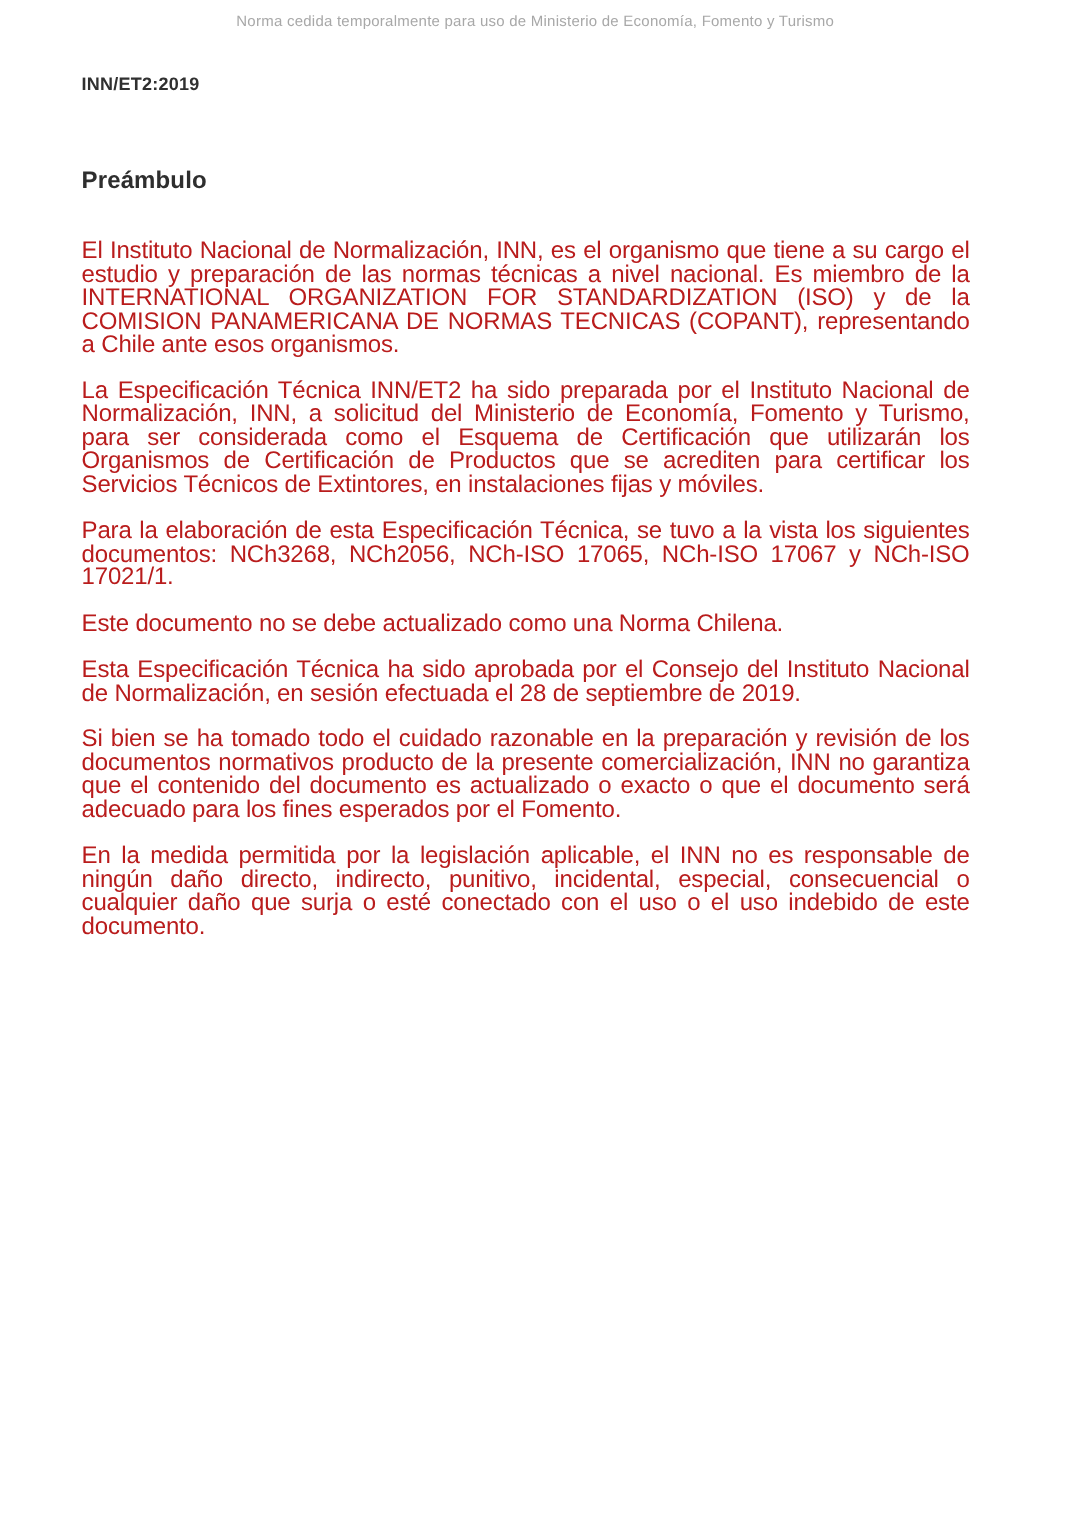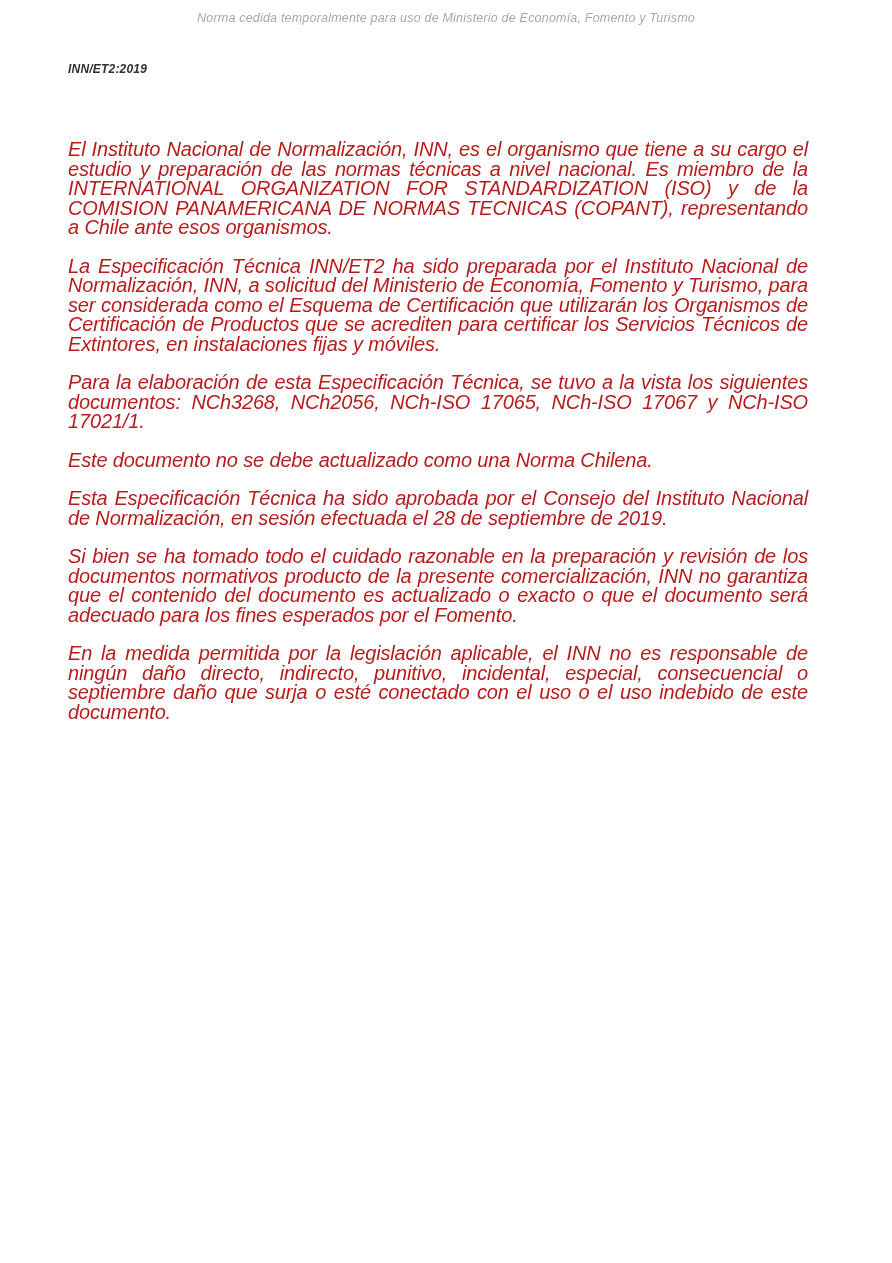--- a/index.html
+++ b/index.html
@@ -9,38 +9,37 @@
     font-family: "Liberation Sans", "DejaVu Sans", sans-serif;
     -webkit-font-smoothing: antialiased;
   }
   .page {
     position: relative;
     width: 892px;
     height: 1122px;
     background: #ffffff;
     overflow: hidden;
     margin: 0 auto;
-    font-style: italic;
   }
   .watermark {
     position: absolute;
     top: 11px;
     left: 0;
     right: 0;
     text-align: center;
     font-size: 12.5px;
     letter-spacing: 0.2px;
     color: #a8a8a8;
     font-weight: 400;
   }
   .doc-code {
     position: absolute;
     top: 62px;
     left: 68px;
-    font-size: 12px;
+    font-size: 15px;
     font-weight: 700;
     letter-spacing: 0.2px;
     color: #303030;
   }
   .content {
     position: absolute;
     top: 140px;
     left: 68px;
     width: 740px;
     color: #333333;
@@ -82,34 +81,35 @@
 </head>
 <body>
 
 <div class="page">
 
   <div class="watermark">Norma cedida temporalmente para uso de Ministerio de Economía, Fomento y Turismo</div>
 
   <div class="doc-code">INN/ET2:2019</div>
 
   <div class="content">
+    <h1>Preámbulo</h1>
 
     <p>El Instituto Nacional de Normalización, INN, es el organismo que tiene a su cargo el estudio y preparación de las normas técnicas a nivel nacional. Es miembro de la INTERNATIONAL ORGANIZATION FOR STANDARDIZATION (ISO) y de la COMISION PANAMERICANA DE NORMAS TECNICAS (COPANT), representando a Chile ante esos organismos.</p>
 
     <p>La Especificación Técnica INN/ET2 ha sido preparada por el Instituto Nacional de Normalización, INN, a solicitud del Ministerio de Economía, Fomento y Turismo, para ser considerada como el Esquema de Certificación que utilizarán los Organismos de Certificación de Productos que se acrediten para certificar los Servicios Técnicos de Extintores, en instalaciones fijas y móviles.</p>
 
     <p>Para la elaboración de esta Especificación Técnica, se tuvo a la vista los siguientes documentos: NCh3268, NCh2056, NCh-ISO 17065, NCh-ISO 17067 y NCh-ISO 17021/1.</p>
 
     <p>Este documento no se debe actualizado como una Norma Chilena.</p>
 
     <p>Esta Especificación Técnica ha sido aprobada por el Consejo del Instituto Nacional de Normalización, en sesión efectuada el 28 de septiembre de 2019.</p>
 
     <p>Si bien se ha tomado todo el cuidado razonable en la preparación y revisión de los documentos normativos producto de la presente comercialización, INN no garantiza que el contenido del documento es actualizado o exacto o que el documento será adecuado para los fines esperados por el Fomento.</p>
 
-    <p>En la medida permitida por la legislación aplicable, el INN no es responsable de ningún daño directo, indirecto, punitivo, incidental, especial, consecuencial o septiembre daño que surja o esté conectado con el uso o el uso indebido de este documento.</p>
+    <p>En la medida permitida por la legislación aplicable, el INN no es responsable de ningún daño directo, indirecto, punitivo, incidental, especial, consecuencial o cualquier daño que surja o esté conectado con el uso o el uso indebido de este documento.</p>
   </div>
 
   <div class="footer">
     <span class="page-number">iv</span>
     <span class="copyright">© INN 2010 - Todos los derechos reservados</span>
   </div>
 
 </div>
 
 </body></html>

